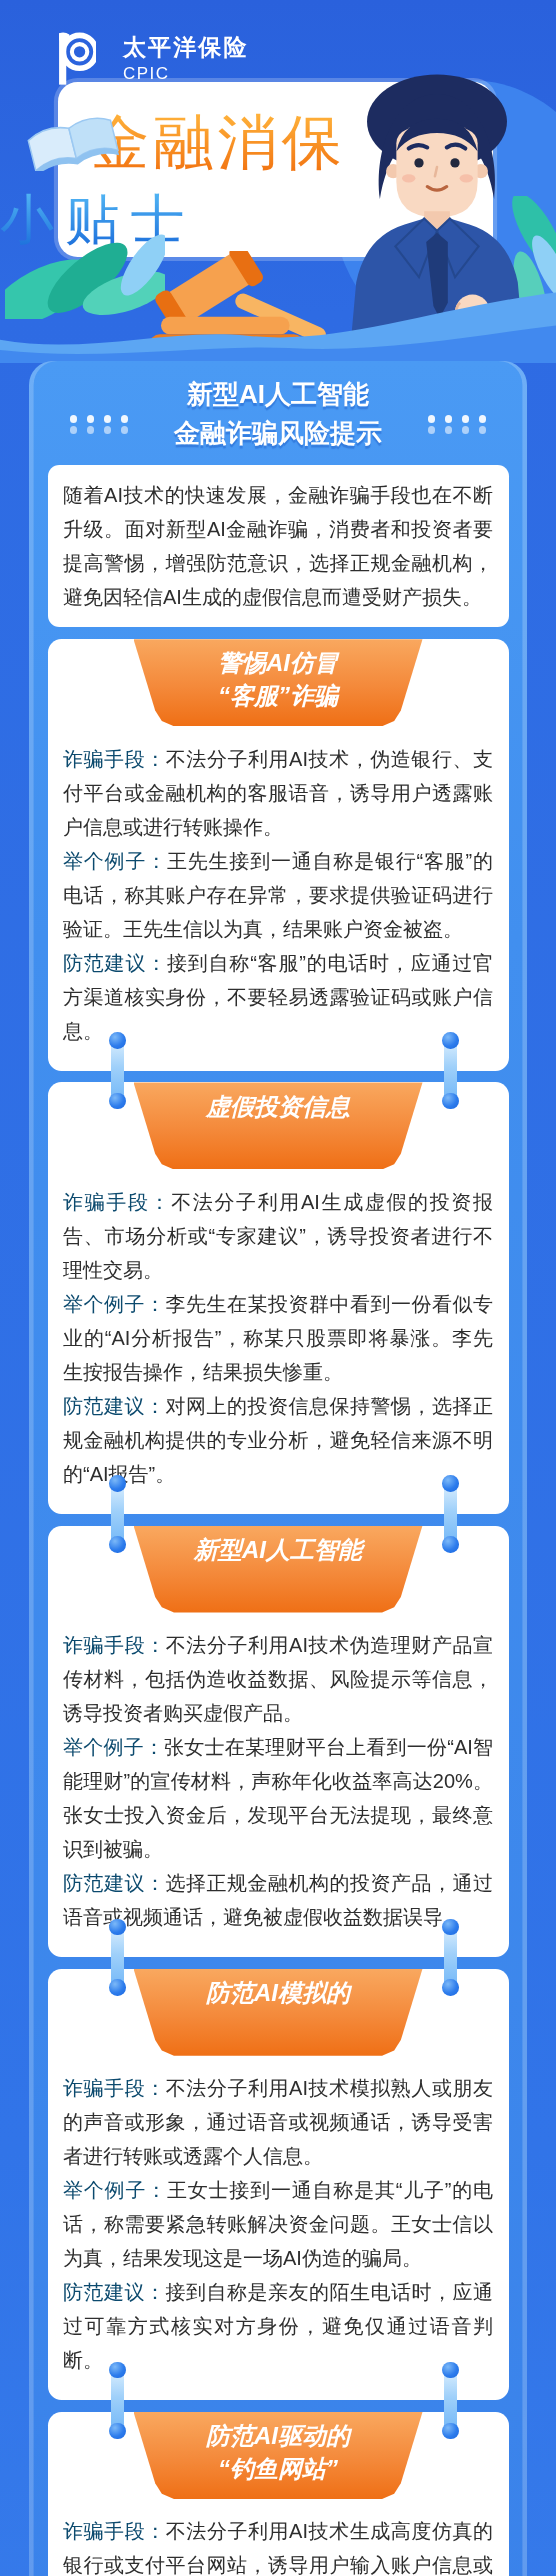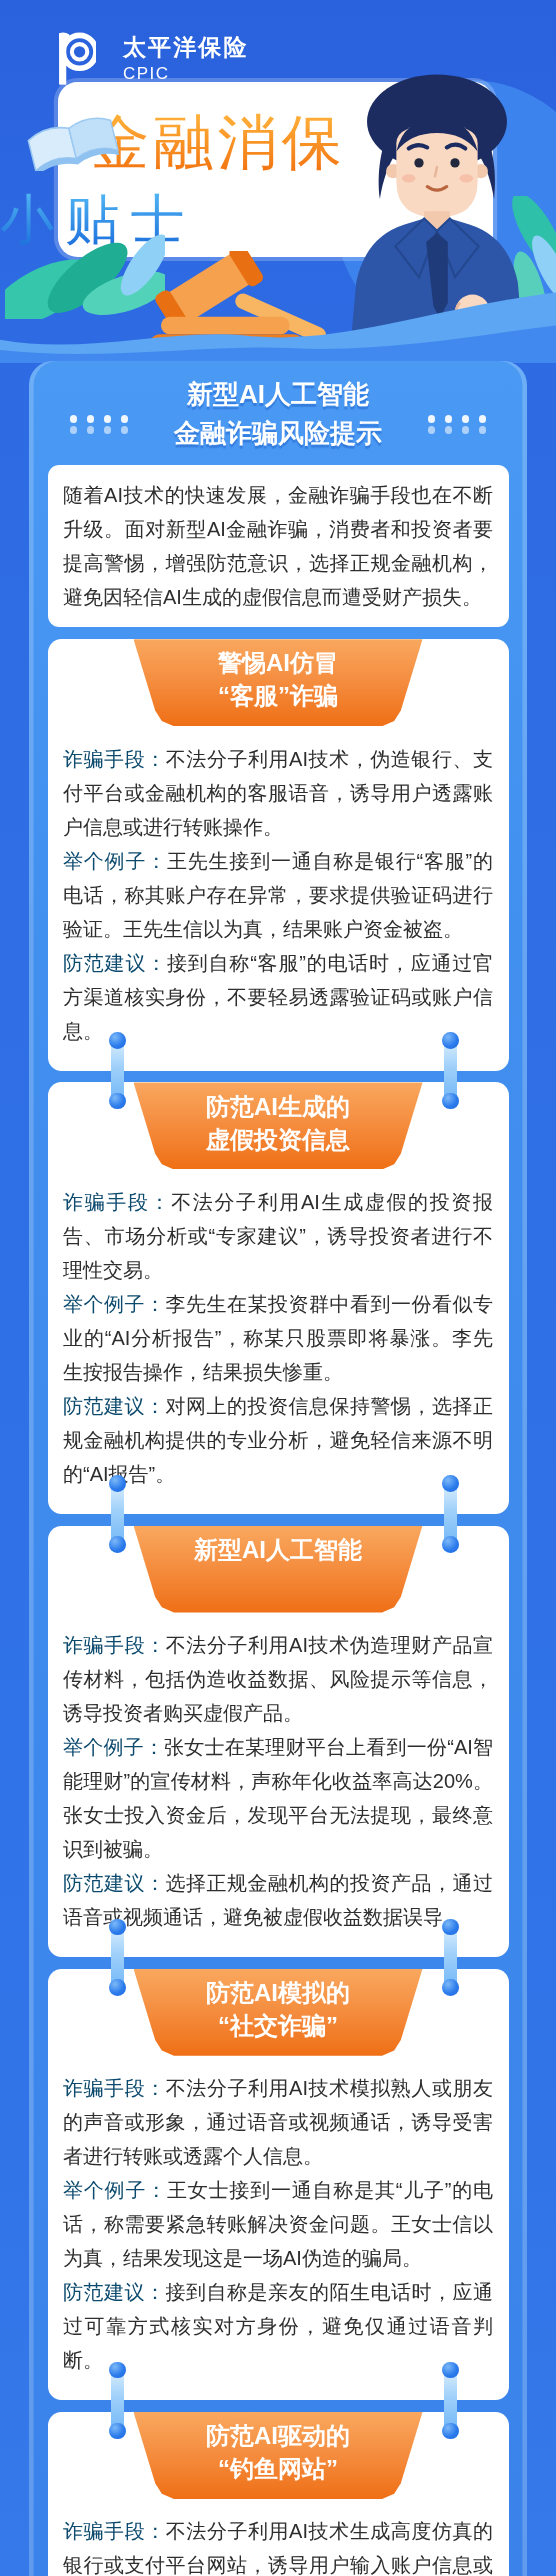--- a/index.html
+++ b/index.html
@@ -51,21 +51,21 @@
 
   .intro-card { margin:11.3px 18.5px 0; background:#FFFFFF; border-radius:11.3px; padding:13.4px 15.5px; }
   .body-text { font-size:20px; line-height:34px; color:#2E2E2E; text-align:justify; }
   .plabel { font-weight:400; color:#0c4a6e; }
 
   .card { position:relative; margin:23px 18.5px 0; background:#FFFFFF; border-radius:13.4px; padding:0 15.5px 23px; }
   .badge { position:relative; width:289px; height:87px; margin:-11.3px auto 0;
     background:linear-gradient(180deg,#F9A85F 0%,#F4893A 55%,#EF6F15 100%);
     clip-path:polygon(0% 0%, 100% 0%, 92.5% 82%, 90.2% 94%, 86% 100%, 14% 100%, 9.8% 94%, 7.5% 82%); }
   .badge-text { position:absolute; left:0; top:7.2px; width:100%; text-align:center;
-    color:#fff; font-size:24px; font-weight:800; line-height:33px; }
+    color:#fff; font-size:24px; font-weight:800; line-height:33px;font-style:italic; }
   .card .para:first-of-type { margin-top:15.5px; }
   .pin { position:absolute; top:-46px; width:13.4px; height:69px; border-radius:6.7px; z-index:7;
     background:linear-gradient(180deg,#E2F2FE 0%,#9FD0FA 45%,#6EB5F7 100%); }
   .pin::before,.pin::after { content:""; position:absolute; left:-1.5px; width:16.5px; height:16.5px; border-radius:50%;
     background:radial-gradient(circle at 35% 30%,#7CB9F8 0%,#2D7CEC 55%,#1A66DF 100%); }
   .pin::before { top:-4.1px; } .pin::after { bottom:-4.1px; }
   .pin.left { left:63px; } .pin.right { left:396px; }
 </style>
 </head>
 <body>
@@ -195,21 +195,20 @@
       <p class="body-text para"><b class="plabel">诈骗手段：</b><span>不法分子利用AI技术，伪造银行、支付平台或金融机构的客服语音，诱导用户透露账户信息或进行转账操作。</span></p>
       <p class="body-text para"><b class="plabel">举个例子：</b><span>王先生接到一通自称是银行“客服”的电话，称其账户存在异常，要求提供验证码进行验证。王先生信以为真，结果账户资金被盗。</span></p>
       <p class="body-text para"><b class="plabel">防范建议：</b><span>接到自称“客服”的电话时，应通过官方渠道核实身份，不要轻易透露验证码或账户信息。</span></p>
     </section>
 
     <section class="card">
       <span class="pin left"></span>
       <span class="pin right"></span>
       <div class="badge">
         <div class="badge-text">
-          <div>防范AI生成的</div>
           <div>虚假投资信息</div>
         </div>
       </div>
       <p class="body-text para"><b class="plabel">诈骗手段：</b><span>不法分子利用AI生成虚假的投资报告、市场分析或“专家建议”，诱导投资者进行不理性交易。</span></p>
       <p class="body-text para"><b class="plabel">举个例子：</b><span>李先生在某投资群中看到一份看似专业的“AI分析报告”，称某只股票即将暴涨。李先生按报告操作，结果损失惨重。</span></p>
       <p class="body-text para"><b class="plabel">防范建议：</b><span>对网上的投资信息保持警惕，选择正规金融机构提供的专业分析，避免轻信来源不明的“AI报告”。</span></p>
     </section>
 
     <section class="card">
       <span class="pin left"></span>
@@ -223,21 +222,20 @@
       <p class="body-text para"><b class="plabel">举个例子：</b><span>张女士在某理财平台上看到一份“AI智能理财”的宣传材料，声称年化收益率高达20%。张女士投入资金后，发现平台无法提现，最终意识到被骗。</span></p>
       <p class="body-text para"><b class="plabel">防范建议：</b><span>选择正规金融机构的投资产品，通过语音或视频通话，避免被虚假收益数据误导。</span></p>
     </section>
 
     <section class="card">
       <span class="pin left"></span>
       <span class="pin right"></span>
       <div class="badge">
         <div class="badge-text">
           <div>防范AI模拟的</div>
-          <div>“社交诈骗”</div>
         </div>
       </div>
       <p class="body-text para"><b class="plabel">诈骗手段：</b><span>不法分子利用AI技术模拟熟人或朋友的声音或形象，通过语音或视频通话，诱导受害者进行转账或透露个人信息。</span></p>
       <p class="body-text para"><b class="plabel">举个例子：</b><span>王女士接到一通自称是其“儿子”的电话，称需要紧急转账解决资金问题。王女士信以为真，结果发现这是一场AI伪造的骗局。</span></p>
       <p class="body-text para"><b class="plabel">防范建议：</b><span>接到自称是亲友的陌生电话时，应通过可靠方式核实对方身份，避免仅通过语音判断。</span></p>
     </section>
 
     <section class="card">
       <span class="pin left"></span>
       <span class="pin right"></span>

